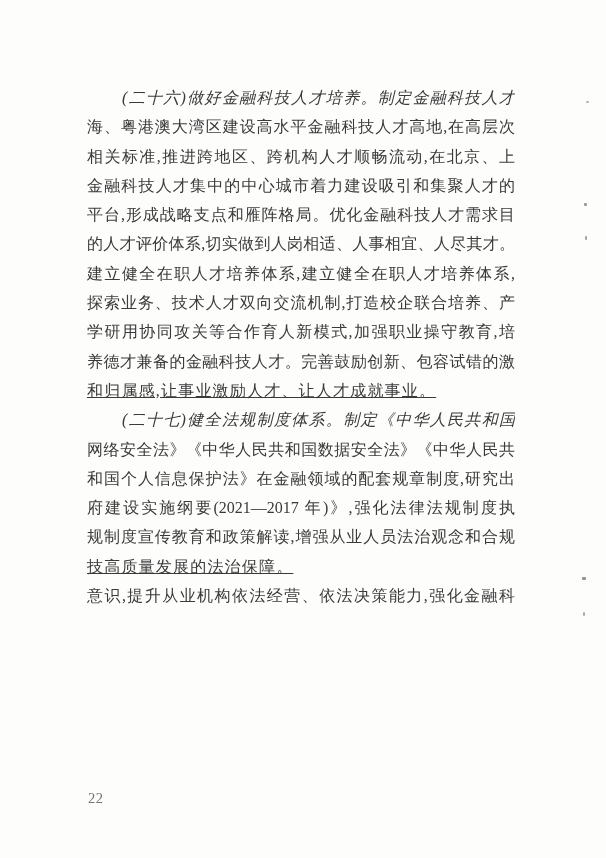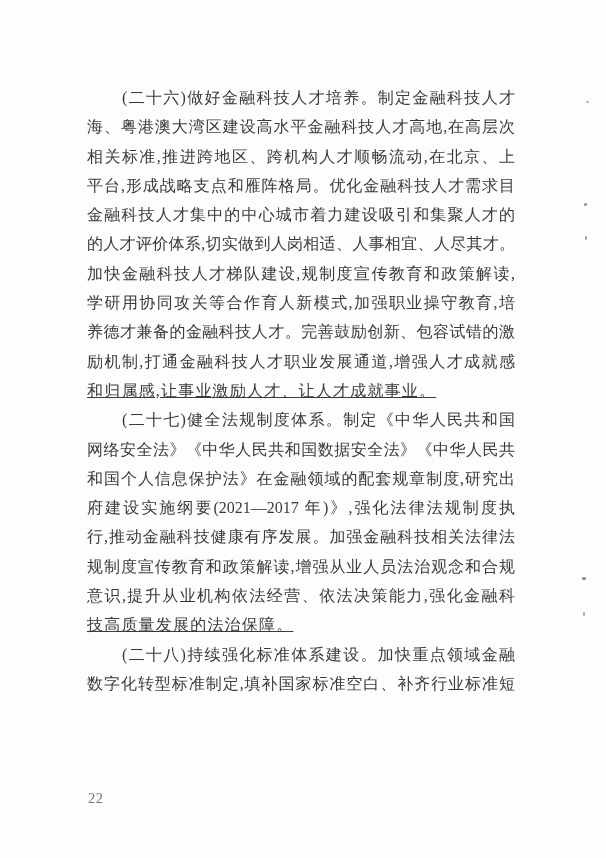--- a/index.html
+++ b/index.html
@@ -19,21 +19,21 @@
   .para { margin:0; padding:0; }
   .line {
     font-size:16px;
     height:29.3px;
     line-height:29.3px;
     text-align:justify;
     text-align-last:justify;
     color:#3a3a3a;
     overflow:hidden;
   }
-  .line.indent { text-indent:35px; }
+  .line.indent { text-indent:35px;font-style:italic; }
   .line.nojust { text-align:left; text-align-last:left; letter-spacing:1.2px;text-decoration:underline; }
   .pagenum {
     position:absolute;
     left:88px; top:790px;
     font-size:14.5px;
     color:#737373;
     letter-spacing:0.5px;
   }
   .speck {
     position:absolute;
@@ -44,42 +44,37 @@
 </head>
 <body>
 
 <div class="page">
 
   <div class="textblock">
       <div class="para">
         <div class="line indent">(二十六)做好金融科技人才培养。制定金融科技人才</div>
         <div class="line">海、粤港澳大湾区建设高水平金融科技人才高地,在高层次</div>
         <div class="line">相关标准,推进跨地区、跨机构人才顺畅流动,在北京、上</div>
+        <div class="line">金融科技人才集中的中心城市着力建设吸引和集聚人才的</div>
         <div class="line">平台,形成战略支点和雁阵格局。优化金融科技人才需求目</div>
-        <div class="line">金融科技人才集中的中心城市着力建设吸引和集聚人才的</div>
         <div class="line">的人才评价体系,切实做到人岗相适、人事相宜、人尽其才。</div>
-        <div class="line">加快金融科技人才梯队建设,规制度宣传教育和政策解读,</div>
+        <div class="line">建立健全在职人才培养体系,建立健全在职人才培养体系,</div>
+        <div class="line">探索业务、技术人才双向交流机制,打造校企联合培养、产</div>
         <div class="line">学研用协同攻关等合作育人新模式,加强职业操守教育,培</div>
         <div class="line">养德才兼备的金融科技人才。完善鼓励创新、包容试错的激</div>
-        <div class="line">励机制,打通金融科技人才职业发展通道,增强人才成就感</div>
         <div class="line nojust">和归属感,让事业激励人才、让人才成就事业。</div>
       </div>
       <div class="para">
         <div class="line indent">(二十七)健全法规制度体系。制定《中华人民共和国</div>
         <div class="line">网络安全法》《中华人民共和国数据安全法》《中华人民共</div>
         <div class="line">和国个人信息保护法》在金融领域的配套规章制度,研究出</div>
         <div class="line">府建设实施纲要(2021—2017 年)》,强化法律法规制度执</div>
-        <div class="line">行,推动金融科技健康有序发展。加强金融科技相关法律法</div>
         <div class="line">规制度宣传教育和政策解读,增强从业人员法治观念和合规</div>
+        <div class="line nojust">技高质量发展的法治保障。</div>
         <div class="line">意识,提升从业机构依法经营、依法决策能力,强化金融科</div>
-        <div class="line nojust">技高质量发展的法治保障。</div>
-      </div>
-      <div class="para">
-        <div class="line indent">(二十八)持续强化标准体系建设。加快重点领域金融</div>
-        <div class="line">数字化转型标准制定,填补国家标准空白、补齐行业标准短</div>
       </div>
     </div>
 
   <div class="pagenum">22</div>
 
   <div class="speck" style="left:586px; top:101px; width:3px; height:2px; opacity:.45;"></div>
   <div class="speck" style="left:584px; top:203px; width:3px; height:3px; opacity:.6;"></div>
   <div class="speck" style="left:585px; top:236px; width:2px; height:4px; opacity:.55;"></div>
   <div class="speck" style="left:582px; top:577px; width:4px; height:3px; opacity:.65;"></div>
   <div class="speck" style="left:583px; top:612px; width:2px; height:4px; opacity:.5;"></div>

